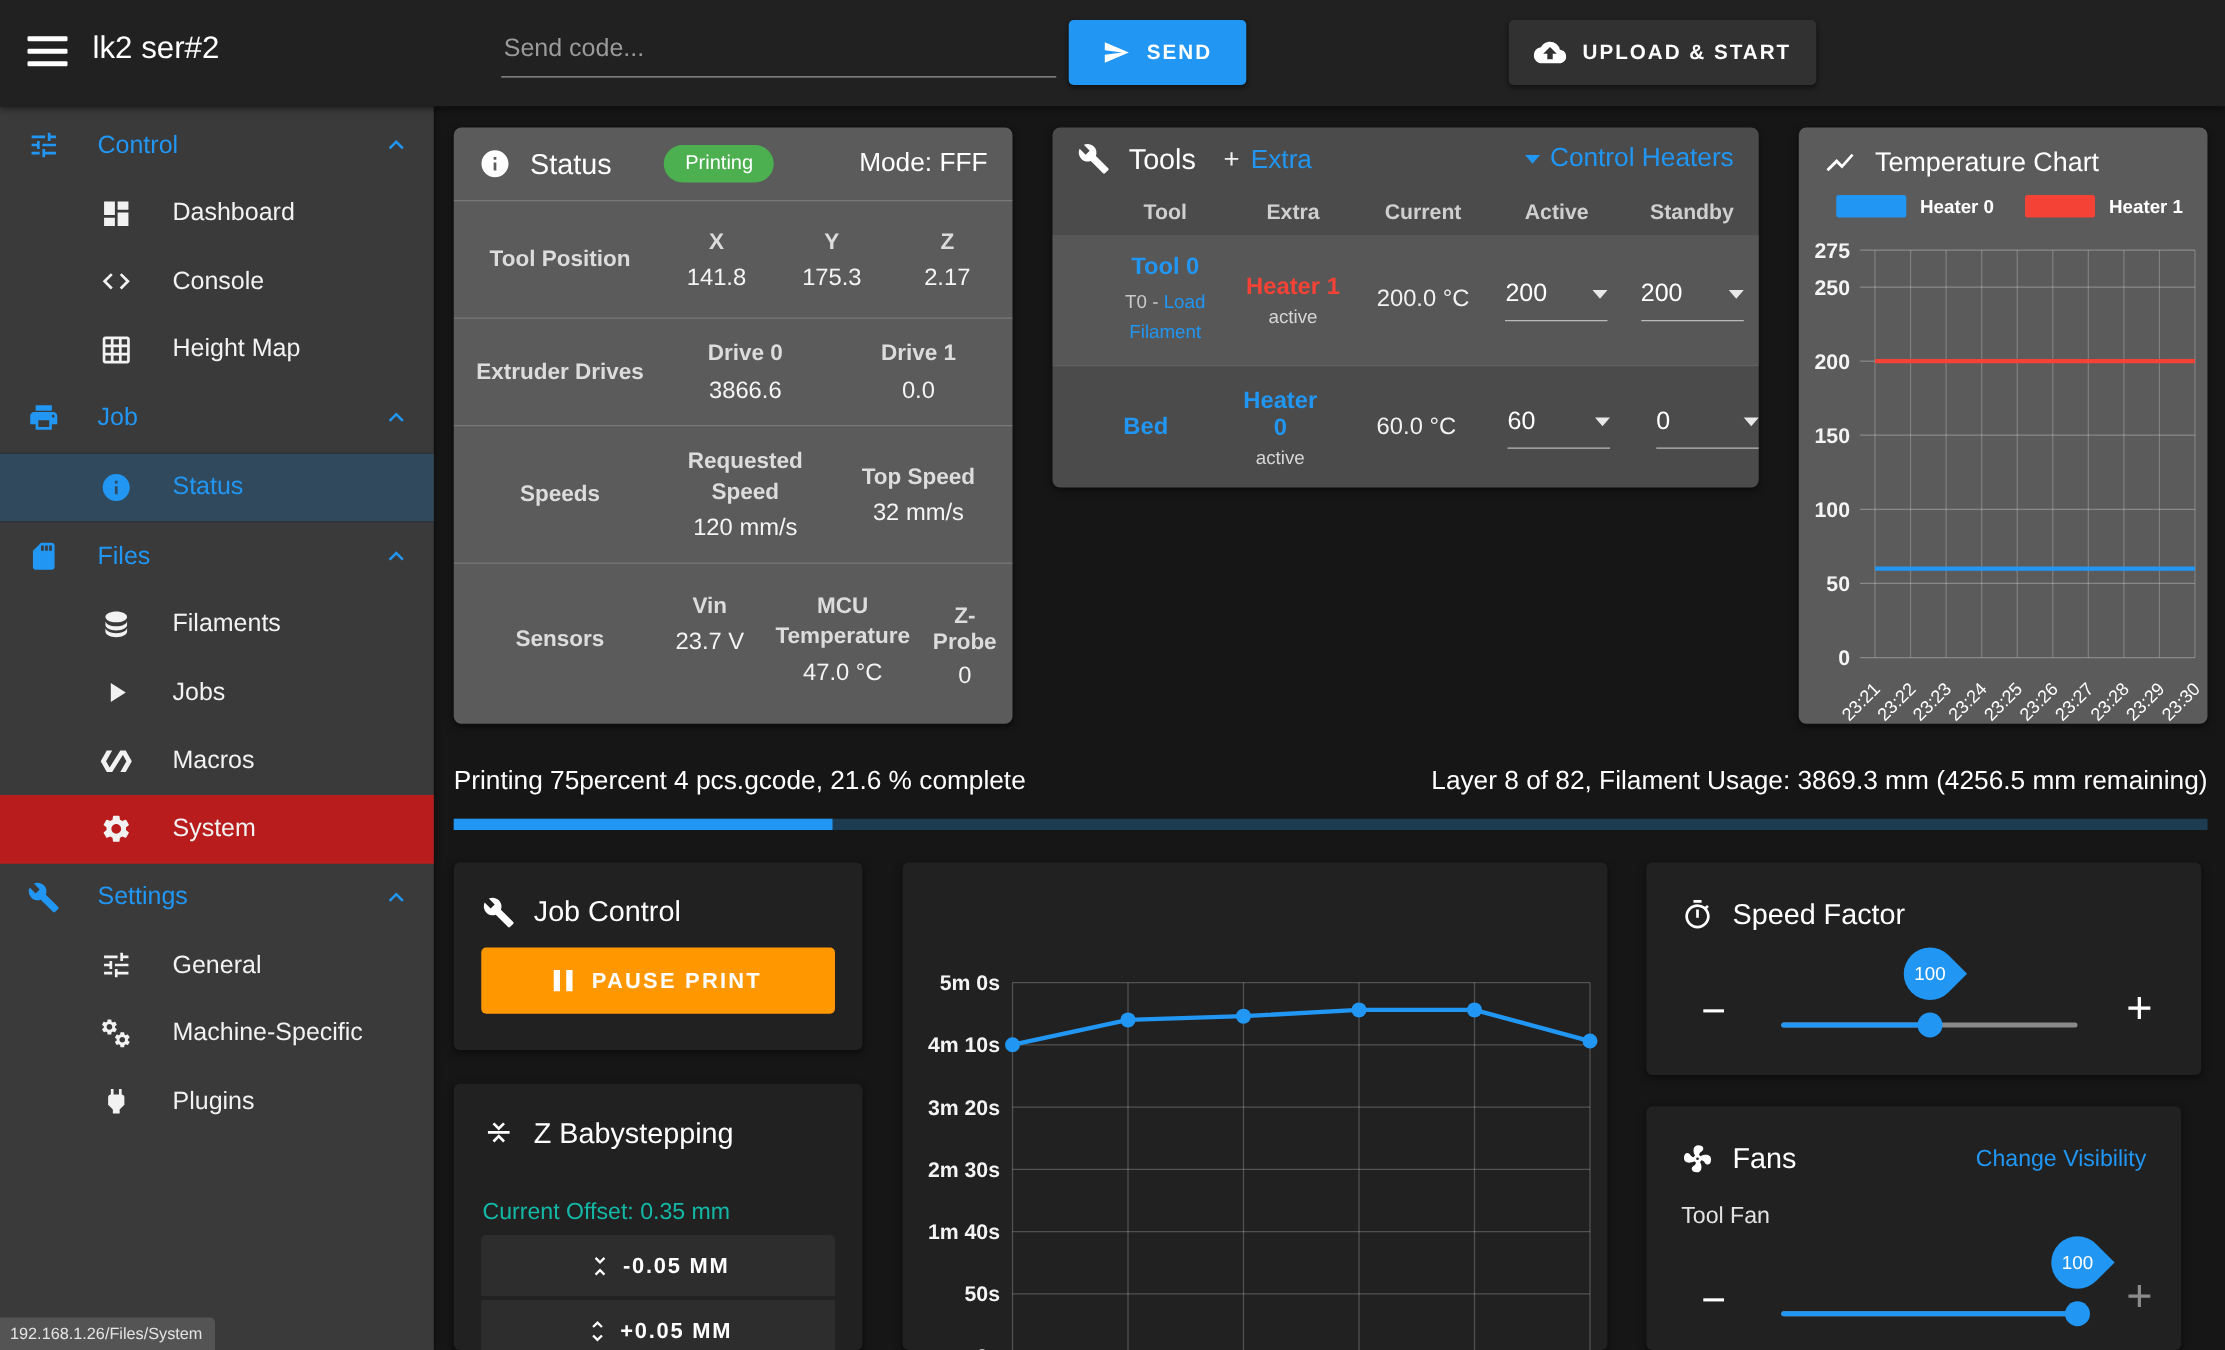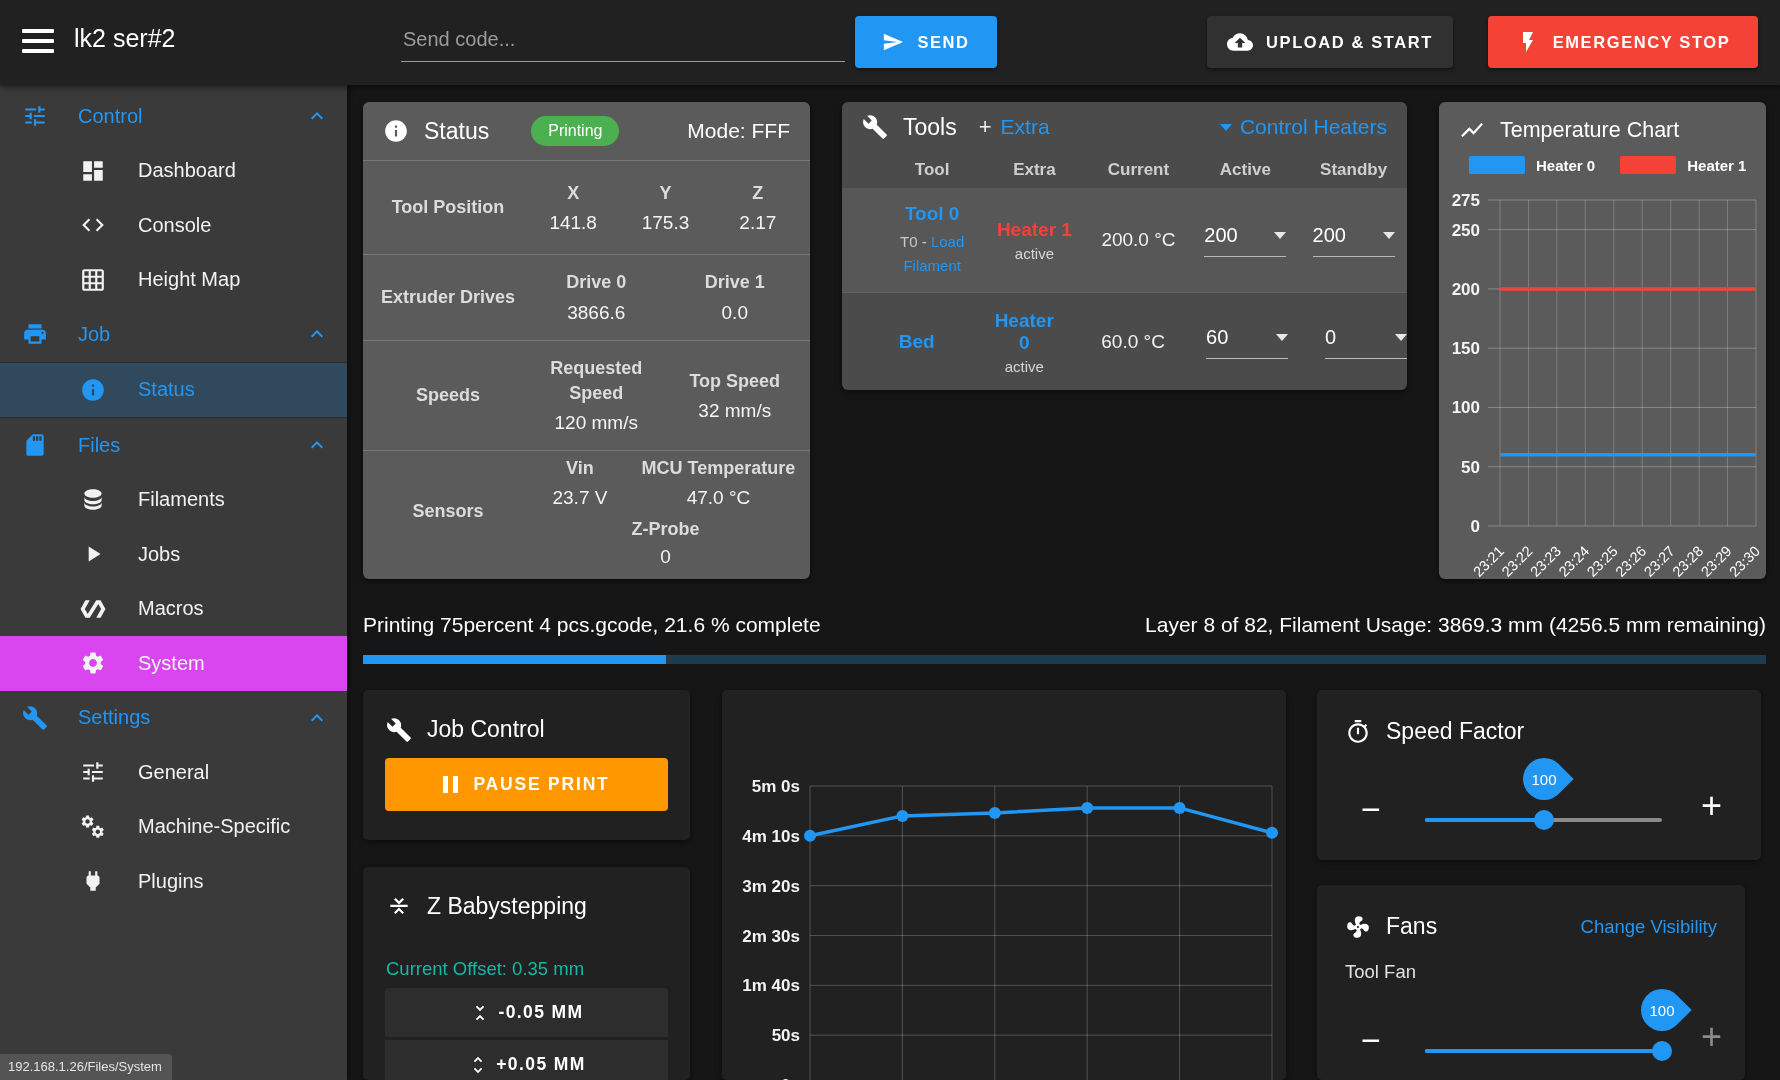--- a/index.html
+++ b/index.html
@@ -29,42 +29,42 @@
   .sidebar{position:absolute;left:0;top:85px;width:347px;height:995px;background:#3a3a3a;
            box-shadow:2px 0 5px rgba(0,0,0,.35);padding-top:4px;box-sizing:border-box;z-index:5;}
   .nav-item{height:54.5px;display:flex;align-items:center;position:relative;cursor:pointer;}
   .nav-item .nicon{width:26px;height:26px;flex:0 0 26px;}
   .nav-item.section{padding-left:22px;color:#2196f3;}
   .nav-item.child{padding-left:80px;color:#f2f2f2;}
   .nav-label{margin-left:32px;font-size:20px;white-space:nowrap;}
   .nav-item.section .nav-label{margin-left:30px;}
   .chev{position:absolute;right:18px;top:15px;width:24px;height:24px;color:#2196f3;}
   .nav-item.selected{background:#31495c;color:#2196f3;border-top:1px solid #2c2c2c;border-bottom:1px solid #2c2c2c;}
-  .nav-item.hovered{background:#d946ef;}
+  .nav-item.hovered{background:#b91c1c;}
   .url-tooltip{position:absolute;left:0;bottom:0;background:#545454;color:#e4e4e4;font-size:13px;
                padding:5px 10px 6px 8px;border-top-right-radius:4px;z-index:9;}
 
   
   .panel{position:absolute;border-radius:6px;box-shadow:0 2px 6px rgba(0,0,0,.5);box-sizing:border-box;}
   .panel-title{display:flex;align-items:center;gap:15px;font-size:23px;font-weight:400;color:#fff;}
   .panel-title .ticon{width:26px;height:26px;color:#fff;}
 
   
   .status-panel{left:363px;top:102px;width:447px;height:477px;background:#5b5b5b;}
   .status-head{display:flex;align-items:center;height:58px;padding:0 20px;}
   .chip{background:#4caf50;color:#fff;border-radius:16px;padding:6px 17px;font-size:16px;font-weight:500;margin-left:42px;}
   .mode{margin-left:auto;font-size:21px;}
   .status-rows{position:absolute;left:0;top:58px;right:0;bottom:6px;display:flex;flex-direction:column;}
   .srow{display:flex;align-items:center;border-top:1px solid rgba(255,255,255,.18);padding:0 6px;}
   .srow-label{width:158px;text-align:center;font-weight:700;font-size:18px;color:#dcdcdc;flex:0 0 158px;}
   .srow-cols{flex:1;display:flex;align-items:center;}
   .scol{flex:1;text-align:center;padding:0 4px;}
   .scol .h{font-weight:700;font-size:18px;color:#dcdcdc;line-height:1.35;}
   .scol .v{font-size:19px;color:#f4f4f4;margin-top:7px;}
-  .sens-wrap{flex:1;display:flex;flex-direction:column;justify-content:space-between;}
+  .sens-wrap{flex:1;display:flex;flex-direction:row;justify-content:space-between;}
   .sens-top{display:flex;}
   .sens-bottom{text-align:center;margin-top:10px;}
   .sens-bottom .h{font-weight:700;font-size:18px;color:#dcdcdc;}
   .sens-bottom .v{font-size:19px;color:#f4f4f4;margin-top:6px;}
 
   
   .tools-panel{left:842px;top:102px;width:565px;height:288px;background:#4b4b4b;overflow:hidden;}
   .tools-head{display:flex;align-items:center;height:50px;padding:0 20px;}
   .tools-extra{display:flex;align-items:baseline;gap:9px;margin-left:22px;font-size:21px;}
   .plus-glyph{color:#f0f0f0;font-size:22px;font-weight:400;}
@@ -164,26 +164,20 @@
       <svg class="ic" width="22" height="22" viewBox="0 0 24 24">
           <path d="M2.01 21L23 12 2.01 3 2 10l15 2-15 2z"></path>
         </svg>
       <span>SEND</span>
     </button>
     <button class="tbtn btn-upload">
       <svg class="ic" width="26" height="26" viewBox="0 0 24 24">
           <path d="M19.35 10.04A7.49 7.49 0 0012 4C9.11 4 6.6 5.64 5.35 8.04A5.994 5.994 0 000 14c0 3.31 2.69 6 6 6h13c2.76 0 5-2.24 5-5 0-2.64-2.05-4.78-4.65-4.96zM14 13v4h-4v-4H7l5-5 5 5h-3z"></path>
         </svg>
       <span>UPLOAD &amp; START</span>
-    </button>
-    <button class="tbtn btn-estop">
-      <svg class="ic" width="24" height="24" viewBox="0 0 24 24">
-          <path d="M7 2v11h3v9l7-12h-4l4-8H7z"></path>
-        </svg>
-      <span>EMERGENCY STOP</span>
     </button>
   </header>
 
   <nav class="sidebar">
     <div class="nav-item section">
       <svg class="nicon ic" viewBox="0 0 24 24">
           <path d="M3 17v2h6v-2H3zM3 5v2h10V5H3zm10 16v-2h8v-2h-8v-2h-2v6h2zM7 9v2H3v2h4v2h2V9H7zm14 4v-2H11v2h10zm-6-4h2V7h4V5h-4V3h-2v6z"></path>
         </svg>
       <span class="nav-label">Control</span>
       <svg class="chev ic" viewBox="0 0 24 24">

